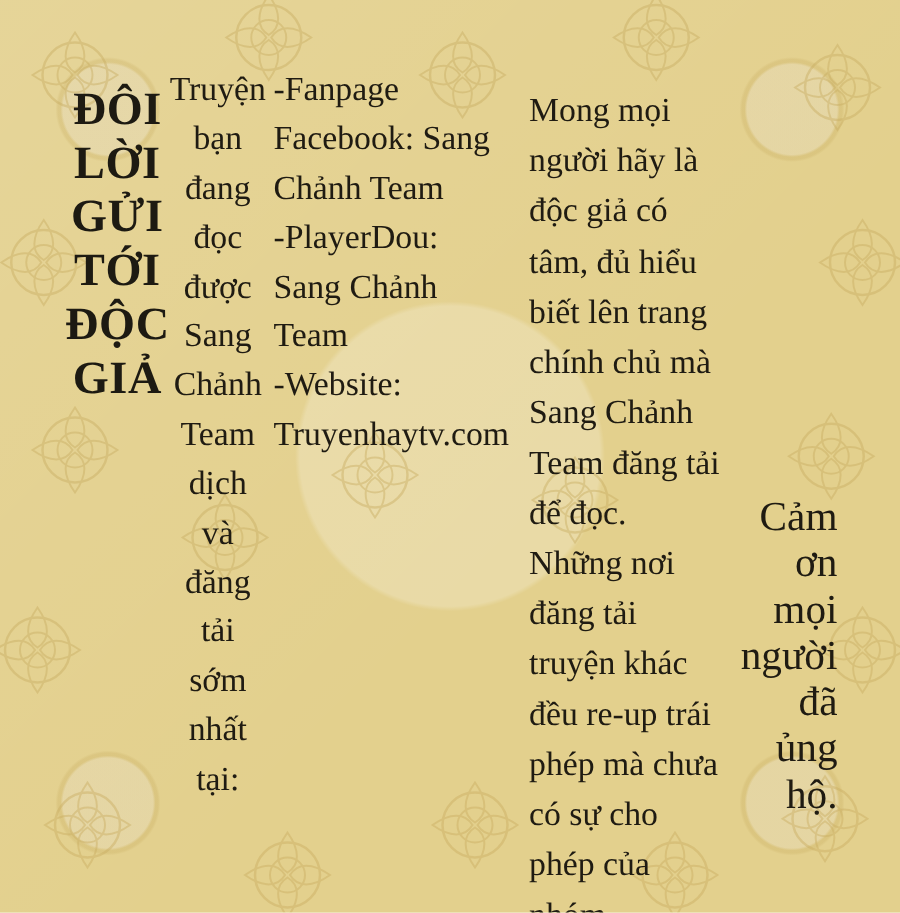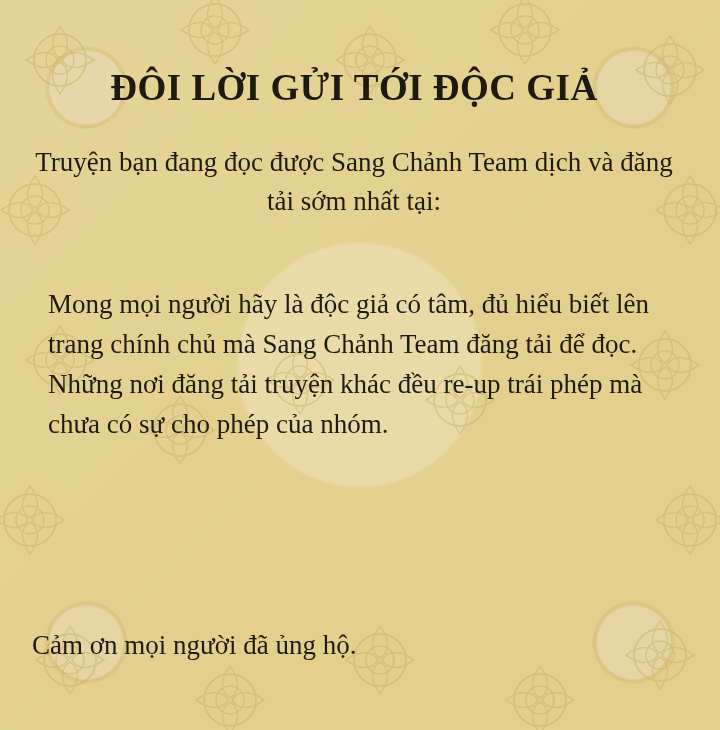--- a/index.html
+++ b/index.html
@@ -32,25 +32,24 @@
   }
   .ornaments {
     position: absolute;
     inset: 0;
     pointer-events: none;
     opacity: 0.45;
   }
   .content {
     position: relative;
     z-index: 2;
-    padding: 52px 44px 24px 32px;
+    padding: 52px 44px 24px 52px;
     box-sizing: border-box;
     height: 100%;
     display: flex;
-    flex-direction: column;
   }
   .title {
     text-align: center;
     font-size: 37px;
     font-weight: bold;
     letter-spacing: 0.5px;
     color: #1d1a12;
     margin: 14px 0 34px 0;
     font-family: "Liberation Serif", serif;
   }
@@ -76,22 +75,23 @@
   .gap {
     height: 46px;
   }
   .body-block {
     font-size: 27px;
     line-height: 1.49;
     color: #1f1b12;
     margin: 16px;
   }
   .thanks {
-    font-size: 27px;
+    font-size: 33px;
     color: #1f1b12;
+    text-align: right;
     margin-top: auto;
     padding-bottom: 18px;
     padding-right: 6px;
   }
 </style>
 </head>
 <body>
 
 <div class="page">
 
@@ -126,20 +126,25 @@
     <use href="#flower" x="460" y="400"></use>
     <use href="#flower" x="180" y="430"></use>
   </svg>
 
   <div class="content">
 
     <h1 class="title">ĐÔI LỜI GỬI TỚI ĐỘC GIẢ</h1>
 
     <p class="para">Truyện bạn đang đọc được Sang Chảnh Team dịch và đăng tải sớm nhất tại:</p>
 
+    <ul class="list">
+      <li>-Fanpage Facebook: Sang Chảnh Team</li>
+      <li>-PlayerDou: Sang Chảnh Team</li>
+      <li>-Website: Truyenhaytv.com</li>
+    </ul>
 
     <div class="gap"></div>
 
     <p class="body-block">Mong mọi người hãy là độc giả có tâm, đủ hiểu biết lên trang chính chủ mà Sang Chảnh Team đăng tải để đọc. Những nơi đăng tải truyện khác đều re-up trái phép mà chưa có sự cho phép của nhóm.</p>
 
     <p class="thanks">Cảm ơn mọi người đã ủng hộ.</p>
 
   </div>
 </div>
 

